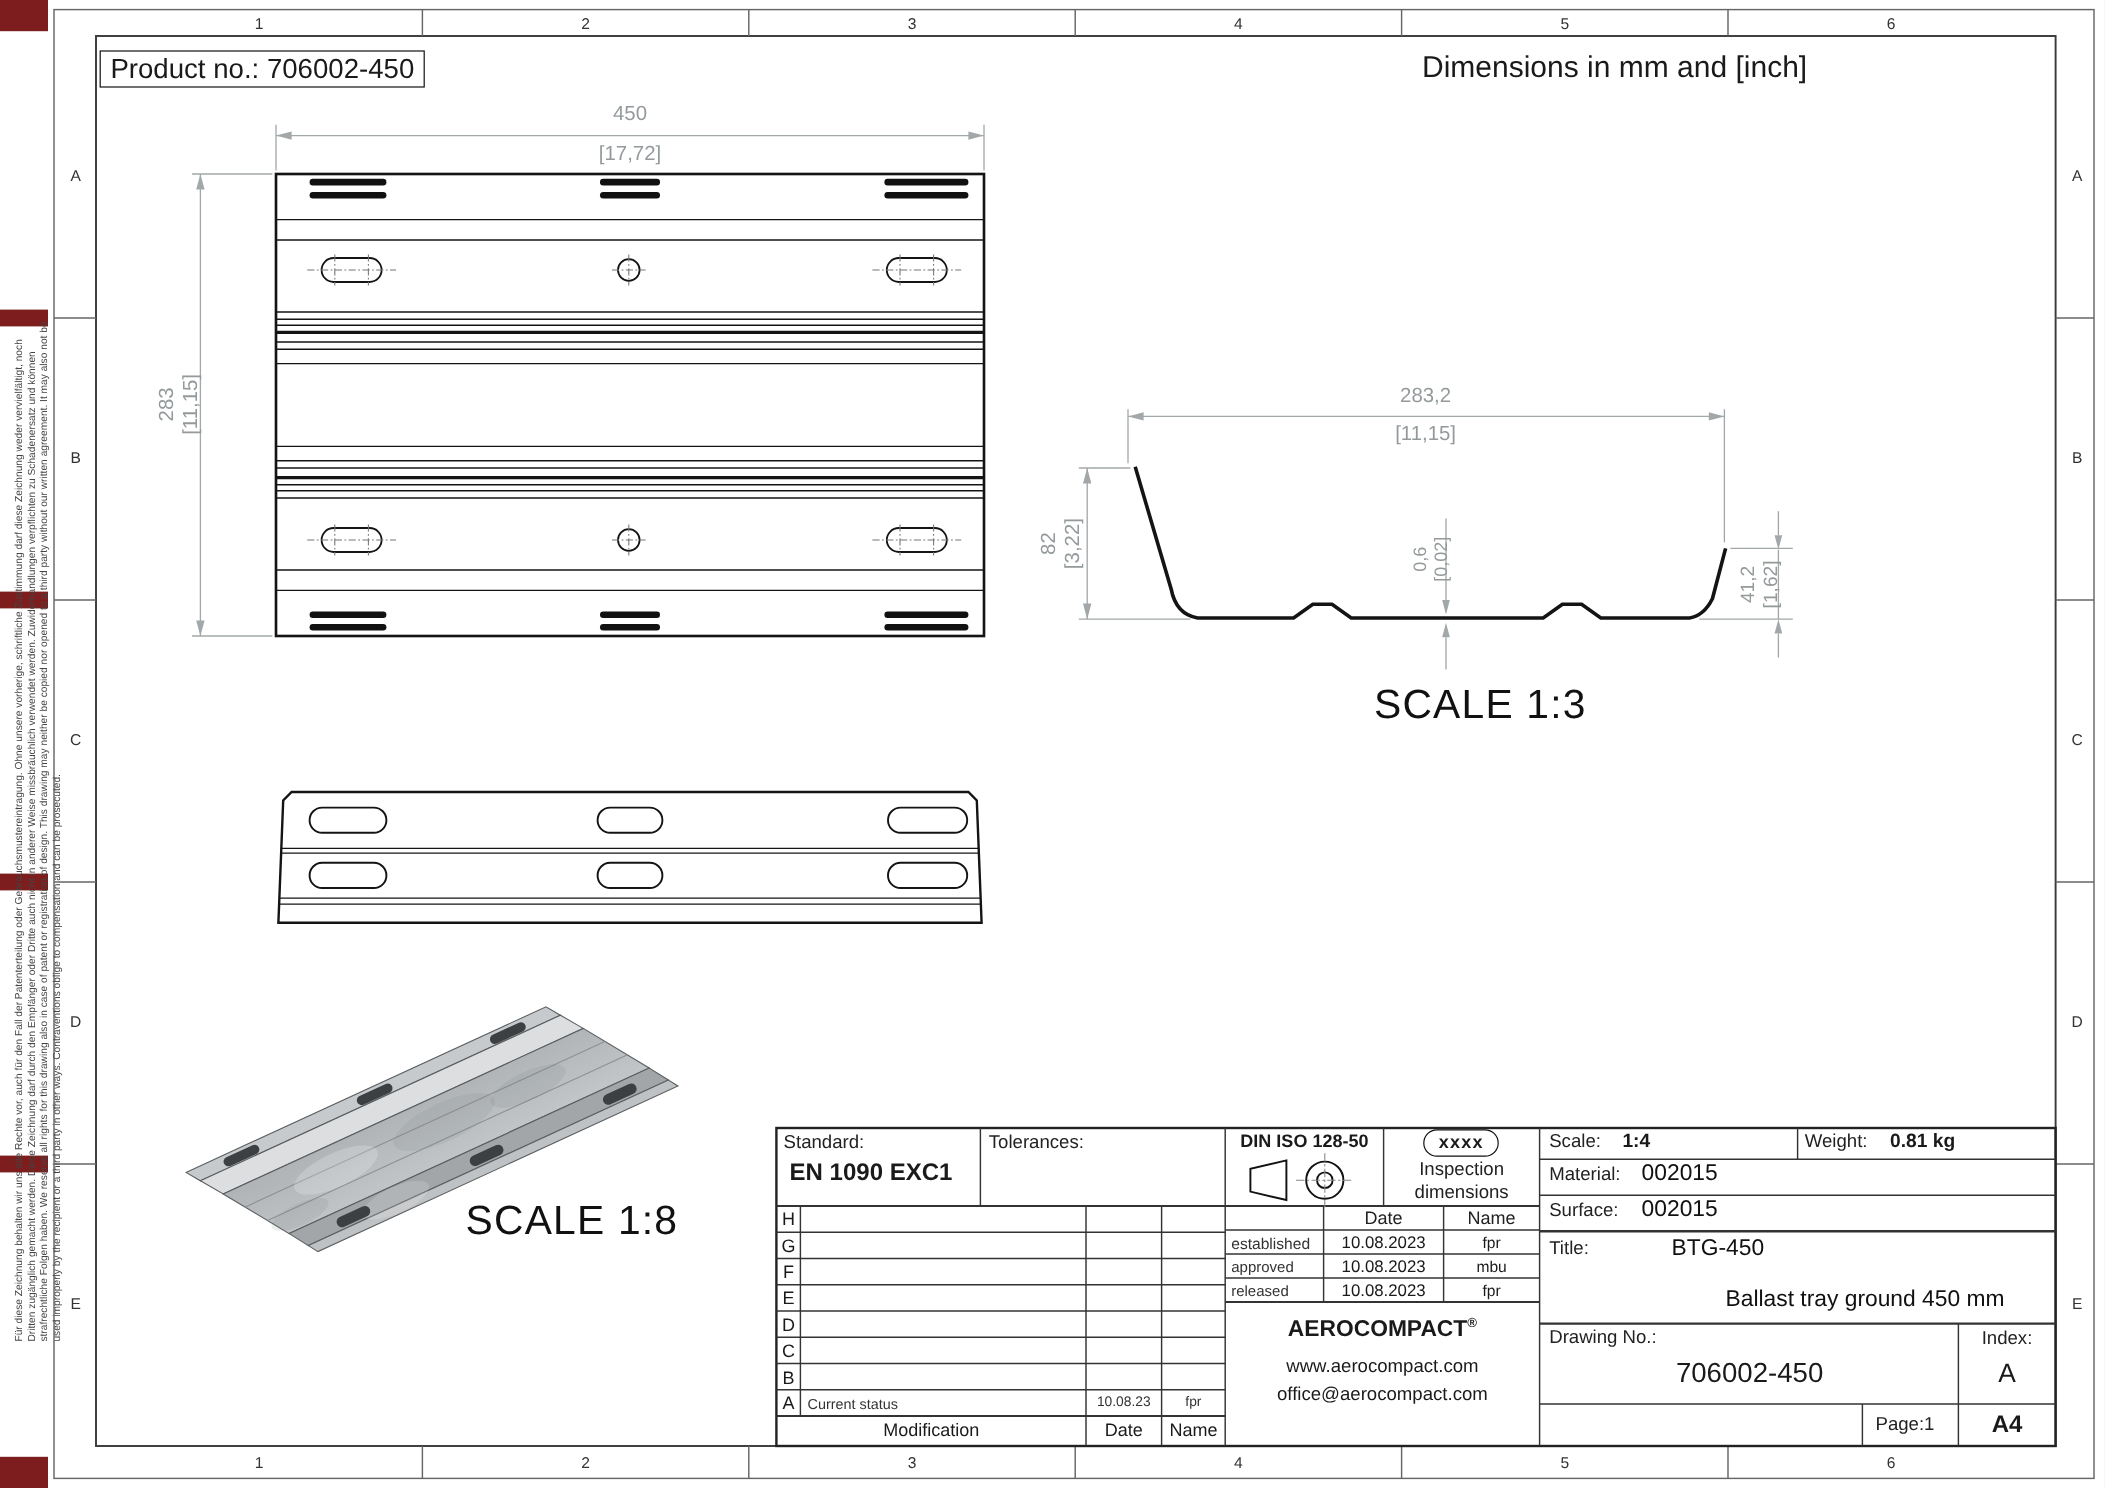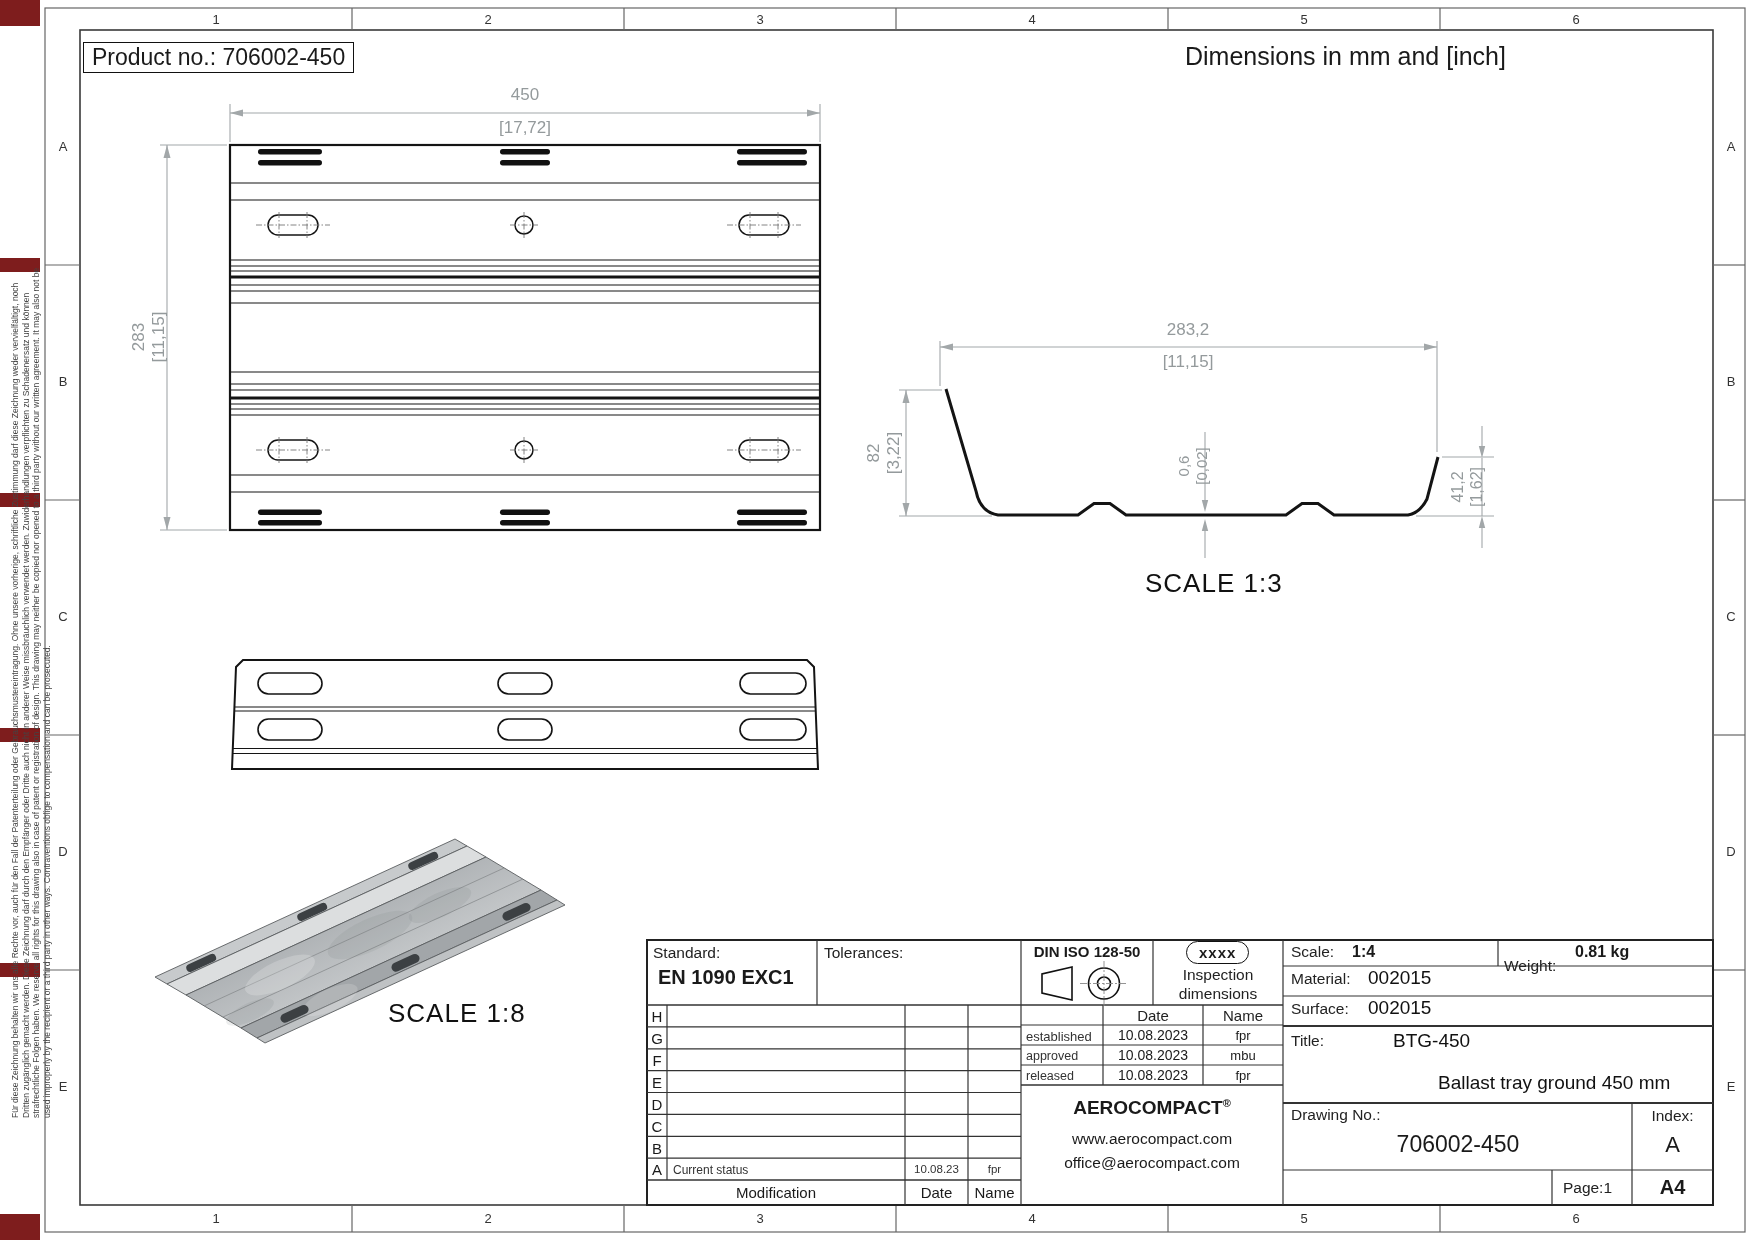--- a/index.html
+++ b/index.html
@@ -4,21 +4,21 @@
 <style>
   html,body{margin:0;padding:0;background:#e8e8e8;}
   .page{position:relative;width:1754px;height:1240px;background:#ffffff;
         font-family:"Liberation Sans", sans-serif;overflow:hidden;color:#1a1a1a;}
   svg{position:absolute;left:0;top:0;}
   .lbl{position:absolute;white-space:nowrap;}
   .dim{color:#949a9c;font-size:17px;}
   .dimc{text-align:center;}
   .vdim{position:absolute;display:flex;flex-direction:column;align-items:center;justify-content:center;
         transform:rotate(-90deg);color:#949a9c;font-size:17px;line-height:20px;width:120px;height:60px;}
-  .scalelbl{font-size:26px;color:#111;letter-spacing:1px;}
+  .scalelbl{font-size:34px;color:#111;letter-spacing:1px;}
   .zone{position:absolute;font-size:13px;color:#333;width:40px;height:20px;text-align:center;line-height:20px;}
   .zoneL{position:absolute;font-size:13px;color:#333;width:30px;height:20px;text-align:center;line-height:20px;}
   .tb-s{font-size:15px;color:#222;}
   .tb-s2{font-size:15.5px;color:#222;}
   .tb-b{font-weight:bold;}
   .tb-v{font-size:19px;color:#111;}
   .ctr{text-align:center;}
   .disclaimer{position:absolute;left:10px;top:1118px;width:955px;
               transform:rotate(-90deg);transform-origin:0 0;
               font-size:8.5px;line-height:10.5px;color:#444;}
@@ -346,21 +346,21 @@
   <div class="lbl ctr" style="left:1203px;top:1028px;width:80px;font-size:13px;">fpr</div>
   <div class="lbl" style="left:1026px;top:1049px;font-size:12.5px;color:#333;">approved</div>
   <div class="lbl ctr" style="left:1103px;top:1047px;width:100px;font-size:14px;">10.08.2023</div>
   <div class="lbl ctr" style="left:1203px;top:1048px;width:80px;font-size:13px;">mbu</div>
   <div class="lbl" style="left:1026px;top:1069px;font-size:12.5px;color:#333;">released</div>
   <div class="lbl ctr" style="left:1103px;top:1067px;width:100px;font-size:14px;">10.08.2023</div>
   <div class="lbl ctr" style="left:1203px;top:1068px;width:80px;font-size:13px;">fpr</div>
 
   <div class="lbl tb-s2" style="left:1291px;top:943px;">Scale:</div>
   <div class="lbl tb-b" style="left:1352px;top:943px;font-size:16px;">1:4</div>
-  <div class="lbl tb-s2" style="left:1504px;top:943px;margin-top:14px;">Weight:</div>
+  <div class="lbl tb-s2" style="left:1504px;top:943px;">Weight:</div>
   <div class="lbl tb-b" style="left:1575px;top:943px;font-size:16px;">0.81 kg</div>
   <div class="lbl tb-s2" style="left:1291px;top:970px;">Material:</div>
   <div class="lbl tb-v" style="left:1368px;top:967px;">002015</div>
   <div class="lbl tb-s2" style="left:1291px;top:1000px;">Surface:</div>
   <div class="lbl tb-v" style="left:1368px;top:997px;">002015</div>
   <div class="lbl tb-s2" style="left:1291px;top:1032px;">Title:</div>
   <div class="lbl tb-v" style="left:1393px;top:1030px;">BTG-450</div>
   <div class="lbl tb-v" style="left:1393px;top:1072px;margin-left:45px;">Ballast tray ground 450 mm</div>
   <div class="lbl tb-s2" style="left:1291px;top:1106px;">Drawing No.:</div>
   <div class="lbl ctr" style="left:1333px;top:1131px;width:250px;font-size:23px;">706002-450</div>

